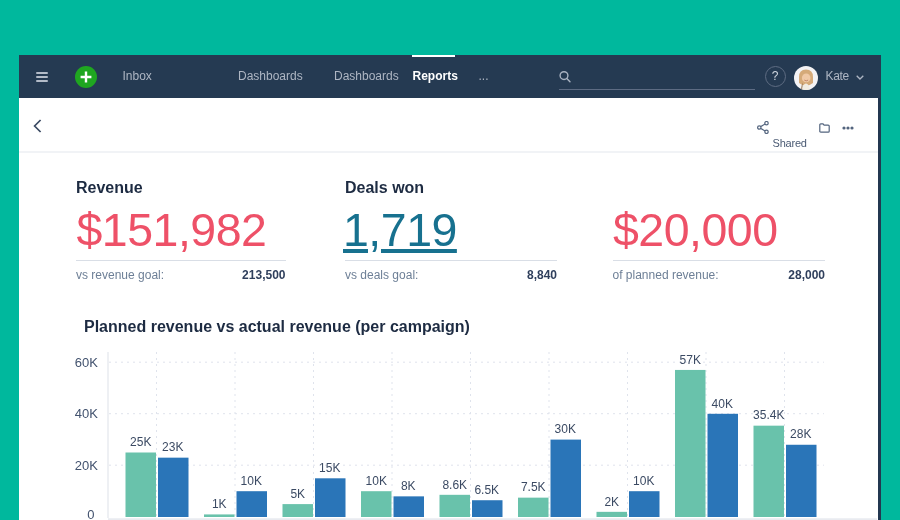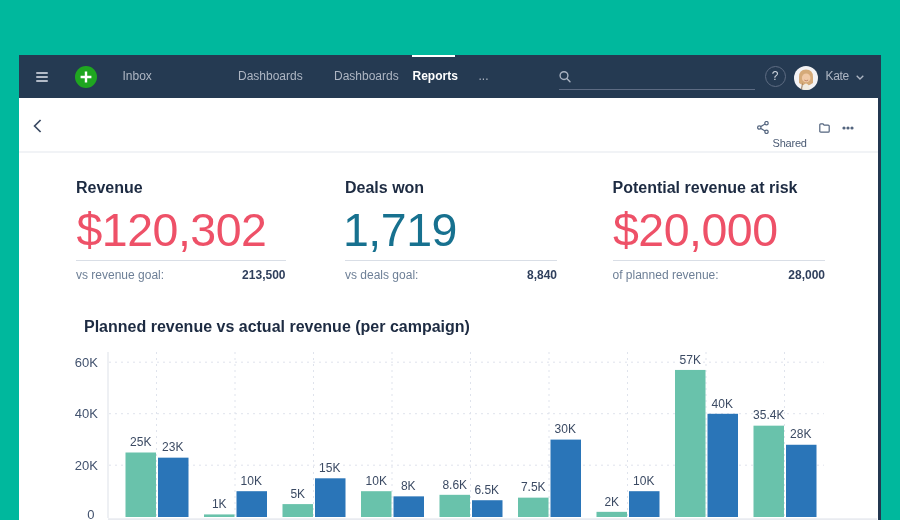--- a/index.html
+++ b/index.html
@@ -86,32 +86,31 @@
   <svg style="position:absolute;left:800px;top:67.5px" width="11" height="10" viewBox="0 0 11 10">
     <path d="M0.8 1.8 Q0.8 0.8 1.8 0.8 L4 0.8 L5.1 2.1 L9.2 2.1 Q10.2 2.1 10.2 3.1 L10.2 8.2 Q10.2 9.2 9.2 9.2 L1.8 9.2 Q0.8 9.2 0.8 8.2 Z" fill="none" stroke="#53647e" stroke-width="1.2"></path>
   </svg>
   <svg style="position:absolute;left:823px;top:70.5px" width="12" height="4" viewBox="0 0 12 4">
     <circle cx="2" cy="2" r="1.6" fill="#53647e"></circle>
     <circle cx="6" cy="2" r="1.6" fill="#53647e"></circle>
     <circle cx="10" cy="2" r="1.6" fill="#53647e"></circle>
   </svg>
 
   <div class="kpi-title" style="left:57px;top:124px;">Revenue</div>
-  <div class="kpi-num" style="left:57.5px;top:152.1px;color:#ee5168;">$120,302</div>
+  <div class="kpi-num" style="left:57.5px;top:152.1px;color:#ee5168;">$151,982</div>
   <div class="kpi-line" style="left:57px;width:210px;"></div>
   <div class="kpi-goal" style="left:57px;">vs revenue goal:</div>
   <div class="kpi-val" style="left:166.5px;width:100px;">213,500</div>
 
   <div class="kpi-title" style="left:326px;top:124px;">Deals won</div>
-  <div class="kpi-num" style="left:324px;top:152.1px;color:#17718f;">1,719</div>
+  <div class="kpi-num" style="left:324px;top:152.1px;color:#17718f;text-decoration:underline;">1,719</div>
   <div class="kpi-line" style="left:326px;width:212px;"></div>
   <div class="kpi-goal" style="left:326px;">vs deals goal:</div>
   <div class="kpi-val" style="left:438px;width:100px;">8,840</div>
 
-  <div class="kpi-title" style="left:593.5px;top:124px;">Potential revenue at risk</div>
   <div class="kpi-num" style="left:594px;top:152.1px;color:#ee5168;">$20,000</div>
   <div class="kpi-line" style="left:593.5px;width:212.5px;"></div>
   <div class="kpi-goal" style="left:593.5px;">of planned revenue:</div>
   <div class="kpi-val" style="left:706px;width:100px;">28,000</div>
 
   <div class="kpi-title" style="left:65px;top:263px;">Planned revenue vs actual revenue (per campaign)</div>
 
   <svg id="chart" style="position:absolute;left:0;top:290px" width="862" height="175" viewBox="0 0 862 175">
       <line x1="90" y1="17.19999999999999" x2="805" y2="17.19999999999999" stroke="#dfe3ec" stroke-width="1" stroke-dasharray="2,4"></line>
       <text x="79" y="21.899999999999988" text-anchor="end" font-size="13" fill="#42526e" font-family="&quot;Liberation Sans&quot;, sans-serif">60K</text>

